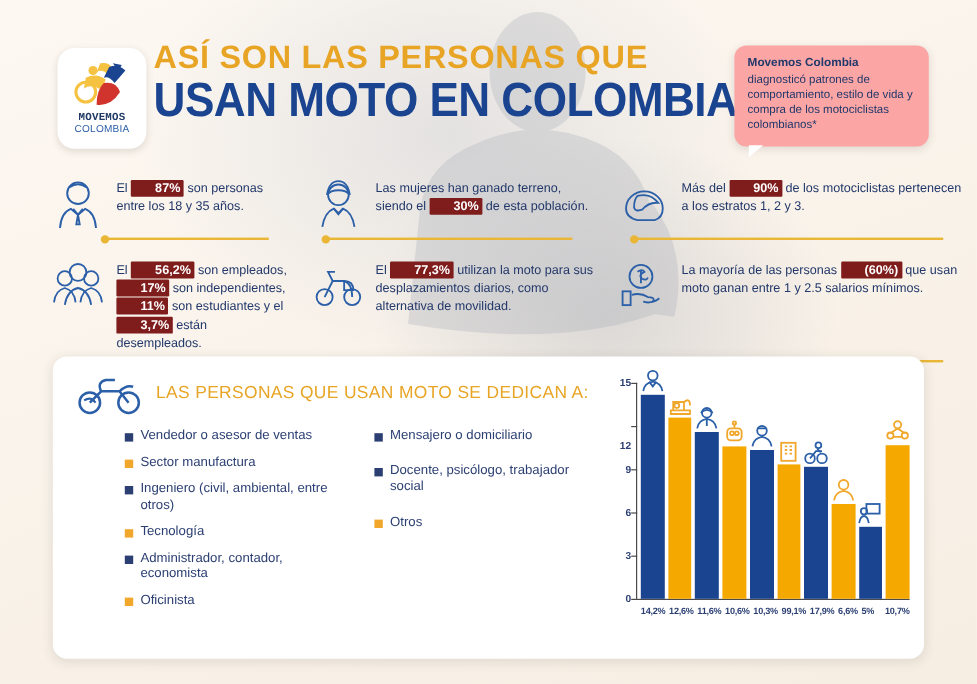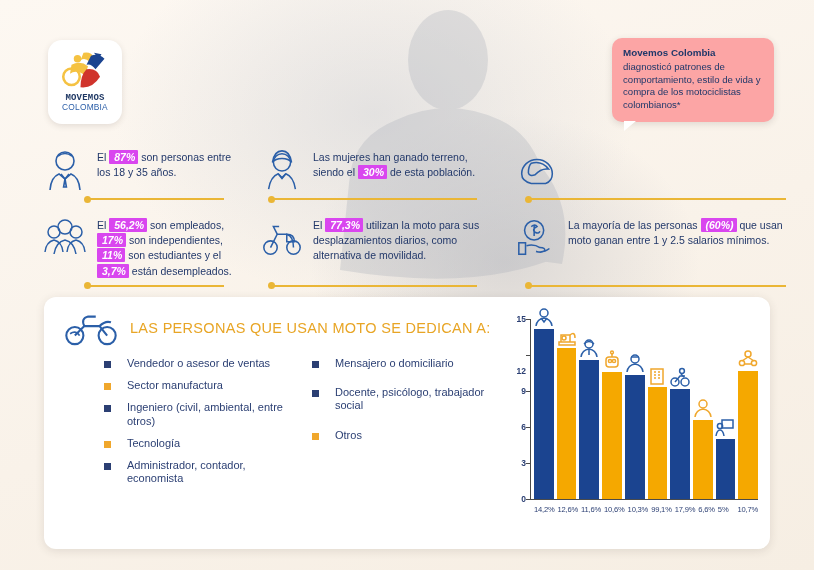--- a/index.html
+++ b/index.html
@@ -78,22 +78,22 @@
     display: flex; align-items: flex-start; gap: 9px;
   }
   .stat.c1 { width: 252px; padding-left: 42px; }
   .stat.c2 { width: 253px; padding-left: 8px; }
   .stat.c3 { width: 309px; padding-left: 10px; }
   .stat-icon { flex: 0 0 auto; width: 46px; height: 44px; margin-top: 2px; }
   .stat.c2 .stat-icon, .stat.c3 .stat-icon { width: 44px; }
   .stat-text { font-size: 10.5px; line-height: 1.45; color: #22386a; padding-top: 4px; }
   .stat-text b { font-weight: 400; }
   .hl {
-    background: #d946ef; color: #ffffff; font-weight: 700;
-    padding: 1px 3px 1px 5px; border-radius: 1px; font-style: italic;
+    background: #7f1d1d; color: #ffffff; font-weight: 700;
+    padding: 1px 3px 1px 20px; border-radius: 1px;
   }
   .rule {
     height: 2px; background: #eab636; position: relative;
     margin: 6px 18px 0 0;
   }
   .rule:before {
     content:""; position:absolute; left:-4px; top:-2.5px;
     width:7px; height:7px; border-radius:50%; background:#eab636;
   }
   .rule-wrap { padding-left: 46px; }
@@ -108,21 +108,21 @@
     box-shadow: 0 2px 10px rgba(60,50,40,.12);
   }
   .card-head { position: absolute; left: 18px; top: 12px; display:flex; align-items:center; gap: 10px; }
   .moto-icon { width: 58px; height: 38px; }
   .card-title {
     font-size: 14.5px; color: #e8a525; font-weight: 400; letter-spacing: .3px;
   }
 
   .legend { position: absolute; left: 60px; top: 60px; width: 400px; display: flex; gap: 18px; }
   .legend-col { width: 190px; }
-  .legend-item { display: flex; gap: 16px; margin-bottom: 9px; align-items: flex-start; }
+  .legend-item { display: flex; gap: 6px; margin-bottom: 9px; align-items: flex-start; }
   .legend-col.right .legend-item { margin-bottom: 16px; }
   .sw { width: 7px; height: 7px; margin-top: 4px; flex: 0 0 auto; }
   .sw.blue { background: #2b3f73; }
   .sw.org  { background: #f0a72c; }
   .legend-label { font-size: 11px; line-height: 1.2; color: #2b3f73; }
 
   
   .chart { position: absolute; left: 466px; top: 22px; width: 248px; height: 212px; }
   .y-axis { position: absolute; left: 0; top: 0; width: 20px; height: 180px; }
   .y-tick {
@@ -138,21 +138,21 @@
     position: absolute; left: 24px; top: 0; width: 224px; height: 180px;
     display: flex; align-items: flex-end; gap: 3px;
   }
   .bar-slot { flex: 1 1 0; height: 180px; position: relative; display:flex; align-items:flex-end; }
   .bar { width: 100%; border-radius: 0; }
   .bar.blue { background: #1b4490; }
   .bar.org  { background: #f5a800; }
   .bar-ico { position: absolute; left: 50%; transform: translateX(-50%); width: 20px; height: 20px; }
   .xlabels { position: absolute; left: 24px; top: 186px; width: 224px; display: flex; gap: 3px; }
   .xlabel {
-    flex: 1 1 0; font-size: 7.6px; font-weight: 400; color: #2b3f73;
+    flex: 1 1 0; font-size: 7.6px; font-weight: 700; color: #2b3f73;
     letter-spacing: -.2px;
   }
 </style>
 </head>
 <body>
 
 <div class="bg-wash"></div>
 
 <svg class="silhouette" viewBox="0 0 330 300">
   <g fill="#a9aeb8">
@@ -174,20 +174,24 @@
       <circle cx="14" cy="38" r="11" fill="none" stroke="#f5c242" stroke-width="3.4"></circle>
       <path d="M34 28 q14 -2 18 10 q-10 16 -26 14 q0 -16 8 -24 z" fill="#d0342c"></path>
       <path d="M44 6 l10 2 l-4 6 z" fill="#1b4490"></path>
     </svg>
     <div class="logo-text">
       <span class="l1">MOVEMOS</span>
       <span class="l2">COLOMBIA</span>
     </div>
   </div>
 
+  <div class="title-wrap">
+    <div class="title-top">ASÍ SON LAS PERSONAS QUE</div>
+    <div class="title-main">USAN MOTO EN COLOMBIA</div>
+  </div>
 
   <div class="callout">
     <b>Movemos Colombia</b>
     <span>diagnosticó patrones de comportamiento, estilo de vida y compra de los motociclistas colombianos*</span>
   </div>
 </div>
 
 <div class="stats">
   <div class="stat-row">
     <div class="stat c1">
@@ -207,20 +211,21 @@
         <path d="M9 42 q2 -13 10 -16 l4 4 l4 -4 q8 3 10 16"></path>
         <path d="M19 26 l4 5 l4 -5"></path>
       </svg>
       <div class="stat-text"><b>Las mujeres</b><span> han ganado terreno, siendo el </span><span class="hl">30%</span><span> de esta población.</span></div>
     </div>
     <div class="stat c3">
       <svg class="stat-icon" viewBox="0 0 46 44" fill="none" stroke="#2b5fa8" stroke-width="1.6">
         <path d="M7 26 a16 15 0 0 1 32 0 q0 8 -7 10 l-15 0 q-10 -2 -10 -10z"></path>
         <path d="M17 15 q11 -3 18 6 q-8 -1 -14 6 q-6 2 -7 -2 q0 -7 3 -10z"></path>
       </svg>
+      <div class="stat-text"><span>Más del </span><span class="hl">90%</span><span> de los motociclistas pertenecen a los estratos 1, 2 y 3.</span></div>
     </div>
   </div>
   <div class="stat-row">
     <div class="stat c1" style="padding-top:0;display:block">
         <div class="rule-wrap">
           <div class="rule"></div>
         </div>
       </div>
     <div class="stat c2" style="padding-top:0;display:block">
         <div class="rule-wrap">
@@ -313,20 +318,24 @@
           <span class="legend-label">Ingeniero (civil, ambiental, entre otros)</span>
         </div>
         <div class="legend-item">
           <span class="sw org"></span>
           <span class="legend-label">Tecnología</span>
         </div>
         <div class="legend-item">
           <span class="sw blue"></span>
           <span class="legend-label">Administrador, contador, economista</span>
         </div>
+        <div class="legend-item">
+          <span class="sw org"></span>
+          <span class="legend-label">Oficinista</span>
+        </div>
       </div>
     <div class="legend-col right">
         <div class="legend-item">
           <span class="sw blue"></span>
           <span class="legend-label">Mensajero o domiciliario</span>
         </div>
         <div class="legend-item">
           <span class="sw blue"></span>
           <span class="legend-label">Docente, psicólogo, trabajador social</span>
         </div>

